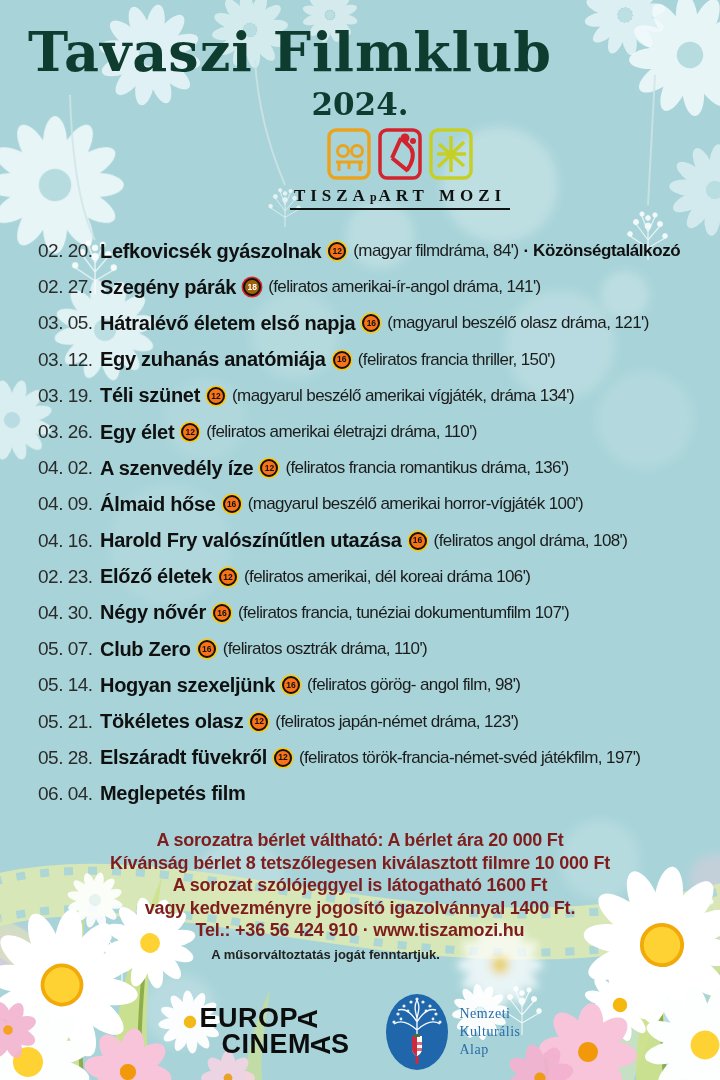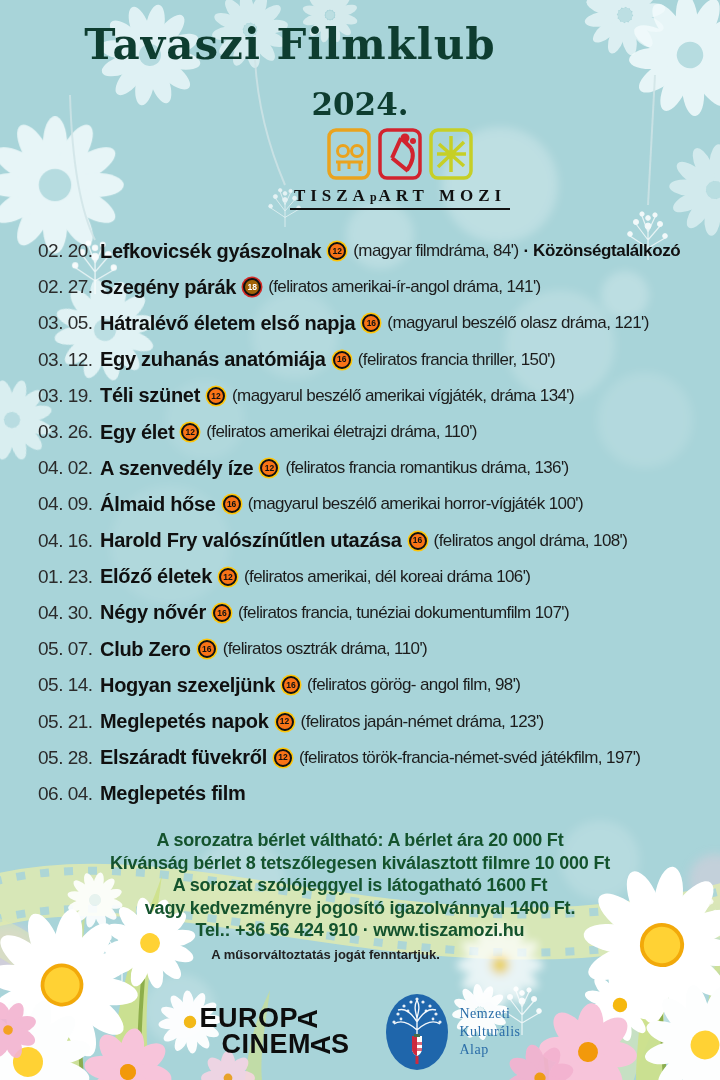--- a/index.html
+++ b/index.html
@@ -3,21 +3,21 @@
 <meta charset="utf-8">
 <style>
   html,body{margin:0;padding:0;}
   body{width:720px;height:1080px;overflow:hidden;position:relative;
        background:#a8d4d9;font-family:"Liberation Sans",sans-serif;}
   .decor{position:absolute;inset:0;z-index:0;pointer-events:none;}
   .content{position:absolute;inset:0;z-index:1;}
 
   
   .title{position:absolute;top:20px;left:0;width:580px;text-align:center;
-         font-family:"DejaVu Serif",serif;font-weight:700;font-size:42px;
+         font-family:"DejaVu Serif",serif;font-weight:700;font-size:54px;
          color:#0e3d30;letter-spacing:1px;}
   .year{position:absolute;top:86px;left:0;width:720px;text-align:center;
         font-family:"DejaVu Serif",serif;font-weight:700;font-size:31px;color:#0e3d30;}
 
   
   .cinema-logo{position:absolute;top:126px;left:0;width:720px;text-align:center;margin-left:40px;}
   .logo-squares{display:flex;justify-content:center;gap:5px;}
   .logo-text{display:inline-block;margin-top:4px;font-family:"Liberation Serif",serif;
              font-size:17px;color:#111;letter-spacing:5px;border-bottom:2px solid #111;
              padding:0 4px 2px 4px;font-weight:600;}
@@ -33,21 +33,21 @@
   .badge{display:inline-flex;align-items:center;justify-content:center;
          width:14px;height:14px;border-radius:50%;border:2.5px solid #111;
          font-size:8.5px;font-weight:700;margin:0 7px 0 7px;line-height:1;}
   .badge-yellow{background:#f97316;color:#111;box-shadow:0 0 0 1.5px #ffc60a;}
   .badge-red{background:#a16207;color:#fff;box-shadow:0 0 0 1.5px #d62b28;text-align:right;}
   .film-details{font-size:17px;color:#1c1c1c;letter-spacing:-0.6px;}
   .film-extra{font-size:17px;font-weight:700;color:#101010;letter-spacing:-0.4px;margin-left:5px;}
 
   
   .footer{position:absolute;top:829px;left:0;width:720px;text-align:center;}
-  .footer-line{margin:0;font-size:18px;font-weight:700;color:#14532d;line-height:22.5px;
+  .footer-line{margin:0;font-size:18px;font-weight:700;color:#7f1d1d;line-height:22.5px;
                letter-spacing:-0.2px;}
   .footer-note{position:absolute;top:947px;left:0;width:651px;text-align:center;
                font-size:13px;font-weight:700;color:#222;}
 
   
   .partners{position:absolute;top:992px;left:0;width:720px;display:flex;
             justify-content:center;align-items:center;gap:34px;}
   .europa{font-weight:700;color:#0d0d0d;font-size:27px;line-height:0.95;
           letter-spacing:0.5px;text-align:left;}
   .europa .l2{margin-left:22px;}
@@ -363,21 +363,21 @@
       </div>
       <div class="film-row">
         <span class="film-date">04. 16.</span>
         <span class="film-main">
           <span class="film-title">Harold Fry valószínűtlen utazása</span>
           <span class="badge badge-yellow">16</span>
           <span class="film-details">(feliratos angol dráma, 108')</span>
         </span>
       </div>
       <div class="film-row">
-        <span class="film-date">01. 23.</span>
+        <span class="film-date">02. 23.</span>
         <span class="film-main">
           <span class="film-title">Előző életek</span>
           <span class="badge badge-yellow">12</span>
           <span class="film-details">(feliratos amerikai, dél koreai dráma 106')</span>
         </span>
       </div>
       <div class="film-row">
         <span class="film-date">04. 30.</span>
         <span class="film-main">
           <span class="film-title">Négy nővér</span>
@@ -397,21 +397,21 @@
         <span class="film-date">05. 14.</span>
         <span class="film-main">
           <span class="film-title">Hogyan szexeljünk</span>
           <span class="badge badge-yellow">16</span>
           <span class="film-details">(feliratos görög- angol film, 98')</span>
         </span>
       </div>
       <div class="film-row">
         <span class="film-date">05. 21.</span>
         <span class="film-main">
-          <span class="film-title">Meglepetés napok</span>
+          <span class="film-title">Tökéletes olasz</span>
           <span class="badge badge-yellow">12</span>
           <span class="film-details">(feliratos japán-német dráma, 123')</span>
         </span>
       </div>
       <div class="film-row">
         <span class="film-date">05. 28.</span>
         <span class="film-main">
           <span class="film-title">Elszáradt füvekről</span>
           <span class="badge badge-yellow">12</span>
           <span class="film-details">(feliratos török-francia-német-svéd játékfilm, 197')</span>

